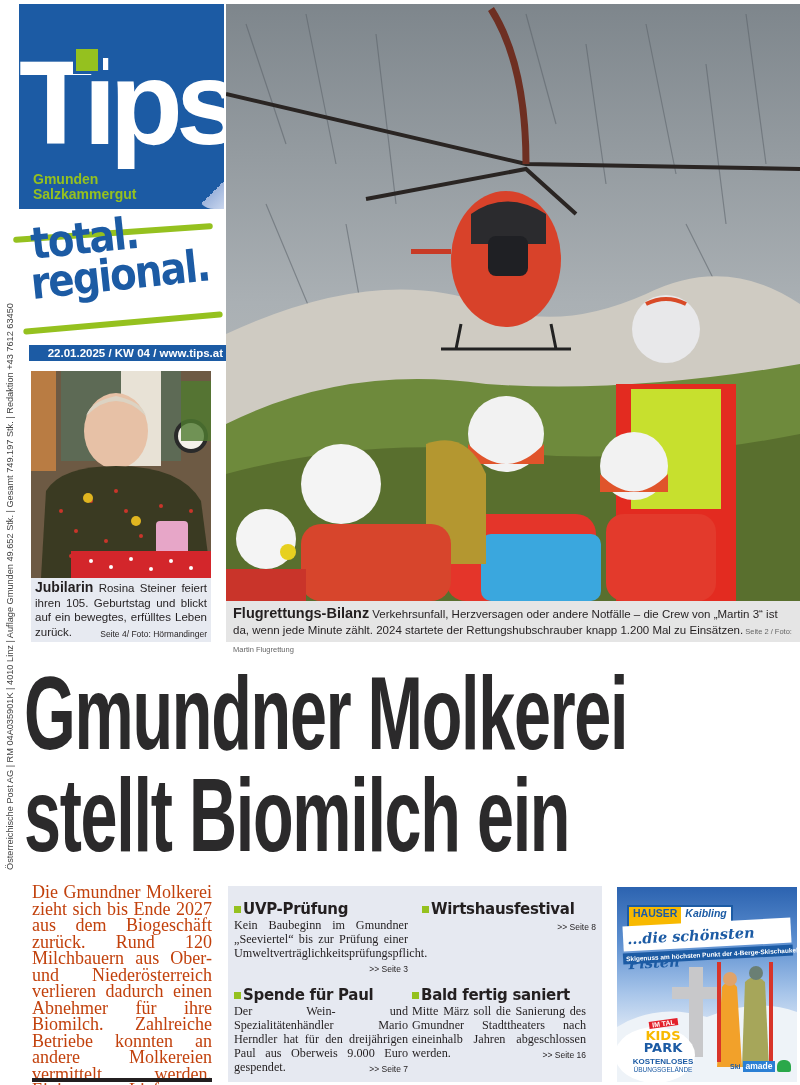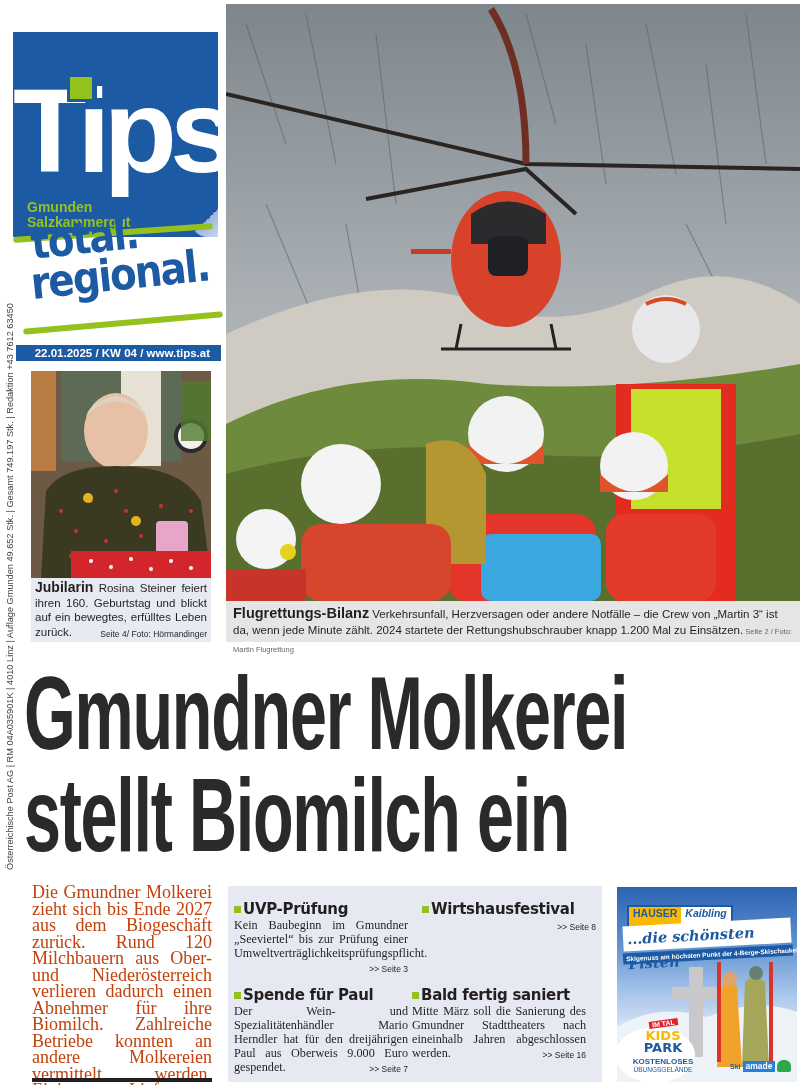--- a/index.html
+++ b/index.html
@@ -1,22 +1,22 @@
 <!DOCTYPE html>
 <html><head>
 <meta charset="utf-8">
 <style>
   * { box-sizing: border-box; margin: 0; padding: 0; }
   html, body { width: 800px; height: 1085px; background: #ffffff; overflow: hidden; }
   body { position: relative; font-family: "Liberation Sans", sans-serif; color: #231f20; }
 
   
   .logo-box {
-    position: absolute; left: 13px; top: 4px; width: 205px; height: 205px;
-    background: #1c5ba4; overflow: hidden; margin-top: 28px;
+    position: absolute; left: 19px; top: 4px; width: 205px; height: 205px;
+    background: #1c5ba4; overflow: hidden;
   }
   .logo-word {
     position: absolute; left: 0; top: 40px;
     font-family: "Liberation Sans", sans-serif; font-weight: 700;
     font-size: 118px; line-height: 1; color: #ffffff; letter-spacing: -7px;
     transform: scaleX(1.02); transform-origin: left;
   }
   .logo-dot {
     position: absolute; left: 57px; top: 45px; width: 22px; height: 22px; background: #95c11f;
   }
@@ -36,21 +36,21 @@
   .slogan { position: absolute; left: 13px; top: 212px; width: 210px; height: 125px; }
   .swoosh {
     position: absolute; height: 6px; background: #95c11f; border-radius: 3px;
   }
   .slogan-line {
     position: absolute; left: 18px; font-family: "DejaVu Sans", sans-serif; font-weight: 700;
     color: #1c5ba4; font-size: 44px; line-height: 1; letter-spacing: -2px;
     transform: rotate(-6deg) scaleX(0.88); transform-origin: left;
   }
   .date-bar {
-    position: absolute; left: 16px; top: 345px; width: 205px; height: 16px;
+    position: absolute; left: 29px; top: 345px; width: 205px; height: 16px;
     background: #1c5ba4; color: #ffffff; font-weight: 700; font-size: 11.5px; line-height: 16px;
     text-align: right; padding-right: 11px;
   }
 
   
   .imprint {
     position: absolute; left: 3px; top: 870px; width: 500px; height: 14px;
     transform: rotate(-90deg); transform-origin: left top;
     font-size: 9.2px; line-height: 14px; color: #444; white-space: nowrap;
   }
@@ -213,21 +213,21 @@
         <circle cx="60" cy="190" r="2"></circle>
         <circle cx="80" cy="196" r="2"></circle>
         <circle cx="100" cy="188" r="2"></circle>
         <circle cx="120" cy="198" r="2"></circle>
         <circle cx="140" cy="190" r="2"></circle>
         <circle cx="160" cy="197" r="2"></circle>
       </g>
   </svg>
 </div>
 <div class="jubi-caption">
-  <span class="kicker">Jubilarin</span><span> Rosina Steiner feiert ihren 160. Geburtstag und blickt auf ein bewegtes, erfülltes Leben zurück.</span>
+  <span class="kicker">Jubilarin</span><span> Rosina Steiner feiert ihren 105. Geburtstag und blickt auf ein bewegtes, erfülltes Leben zurück.</span>
   <span class="credit">Seite 4/ Foto: Hörmandinger</span>
 </div>
 
 <div class="main-photo">
   <svg width="574" height="597" viewBox="0 0 574 597">
     <defs>
       <linearGradient id="rock" x1="0" y1="0" x2="0" y2="1">
         <stop offset="0" stop-color="#7e868c"></stop>
           <stop offset="0.5" stop-color="#aab0b4"></stop>
           <stop offset="1" stop-color="#c3c4c0"></stop>

